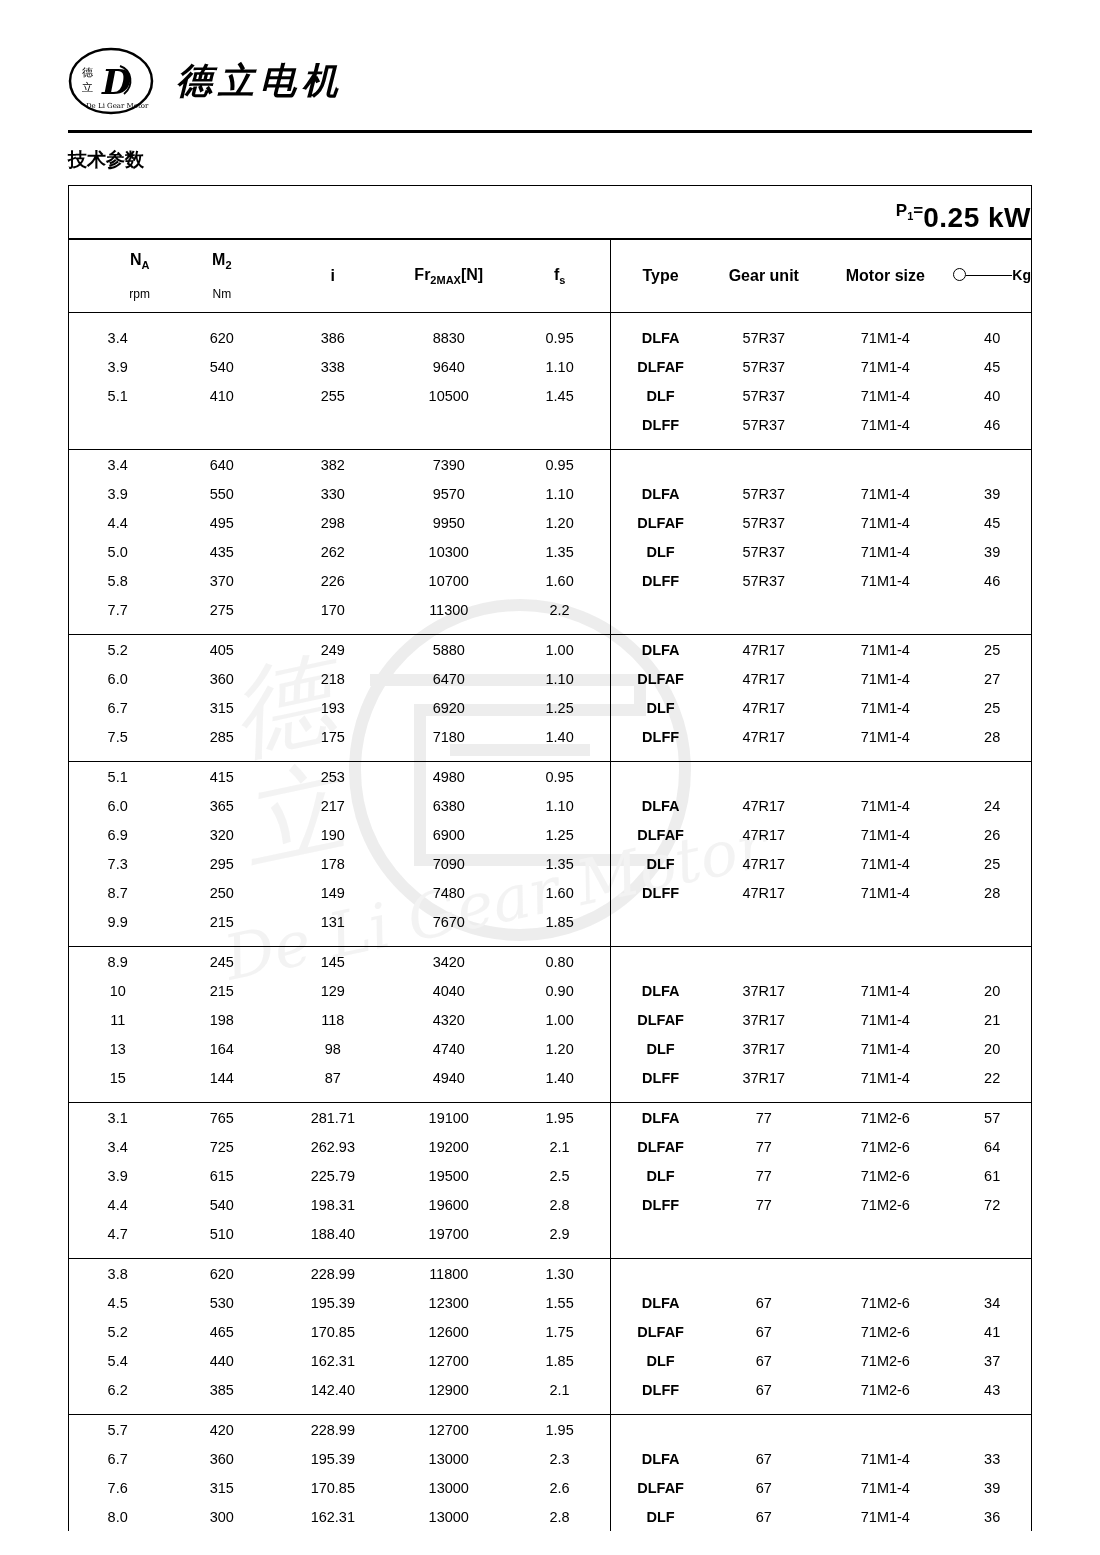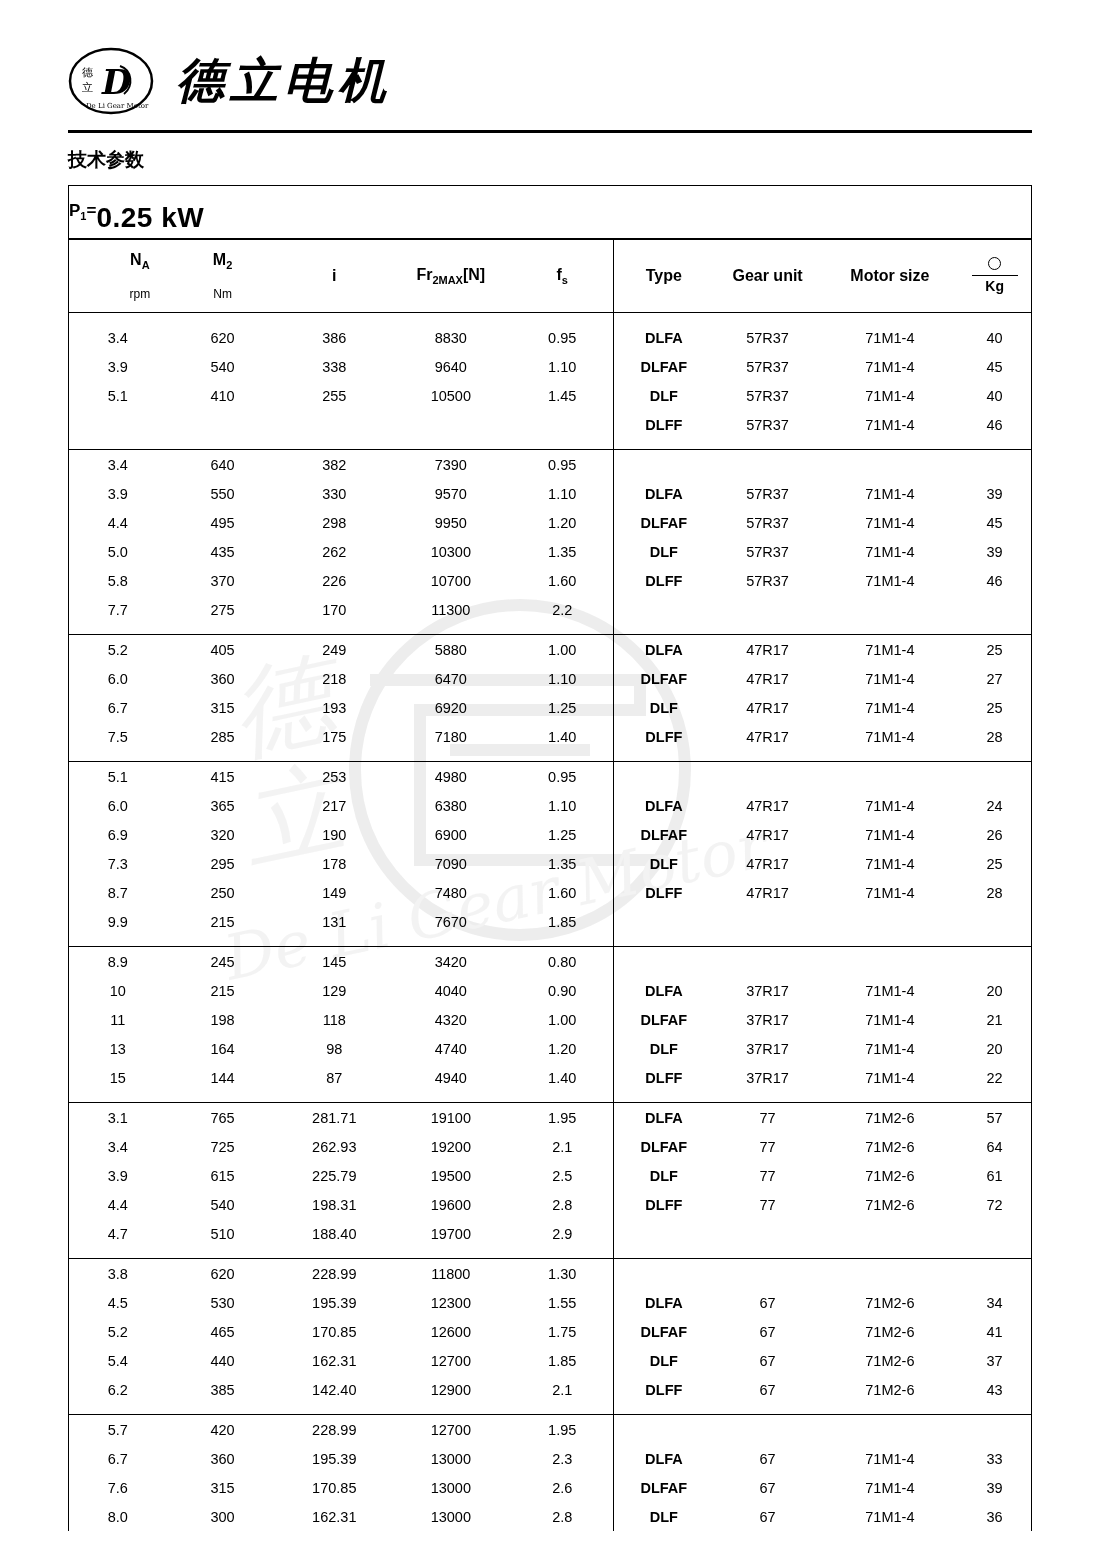--- a/index.html
+++ b/index.html
@@ -45,21 +45,21 @@
     padding-bottom: 10px;
   }
   .logo-mark {
     width: 86px;
     height: 70px;
     position: relative;
     flex: none;
   }
   .brand-name {
     font-family: "DejaVu Serif", serif;
-    font-size: 48px;
+    font-size: 36px;
     font-weight: bold;
     letter-spacing: 6px;
     font-style: italic;
   }
 
   .rule-thick {
     border-top: 3px solid #000;
     margin-top: 4px;
   }
 
@@ -83,21 +83,21 @@
     font-size: 20px;
     font-weight: bold;
   }
 
   
   .power-banner {
     border: 1.5px solid #000;
     height: 52px;
     display: flex;
     align-items: center;
-    justify-content: flex-start;
+    justify-content: flex-end;
     font-size: 15px;
   }
   .power-banner .p1 {
     font-weight: bold;
     font-size: 17px;
   }
   .power-banner .p1 sub {
     font-size: 11px;
   }
   .power-banner .pval {
@@ -133,21 +133,21 @@
   thead th.h-first { border-left: 1.5px solid #000; padding-left: 44px; }
   thead th.nb-l { border-left: none; }
   thead th.nb-r { border-right: none; }
 
   .hdr-main { font-size: 16px; font-weight: bold; }
   .hdr-sub  { font-size: 12px; font-weight: normal; display:block; margin-top: 16px;}
   .hdr-main sub { font-size: 11px; }
 
   .kg-head {
     display: flex;
-    flex-direction: column;
+    flex-direction: row;
     align-items: center;
     justify-content: center;
     line-height: 1.1;
   }
   .kg-circle {
     width: 11px; height: 11px;
     border: 1.3px solid #000;
     border-radius: 50%;
     margin-bottom: 3px;
   }

